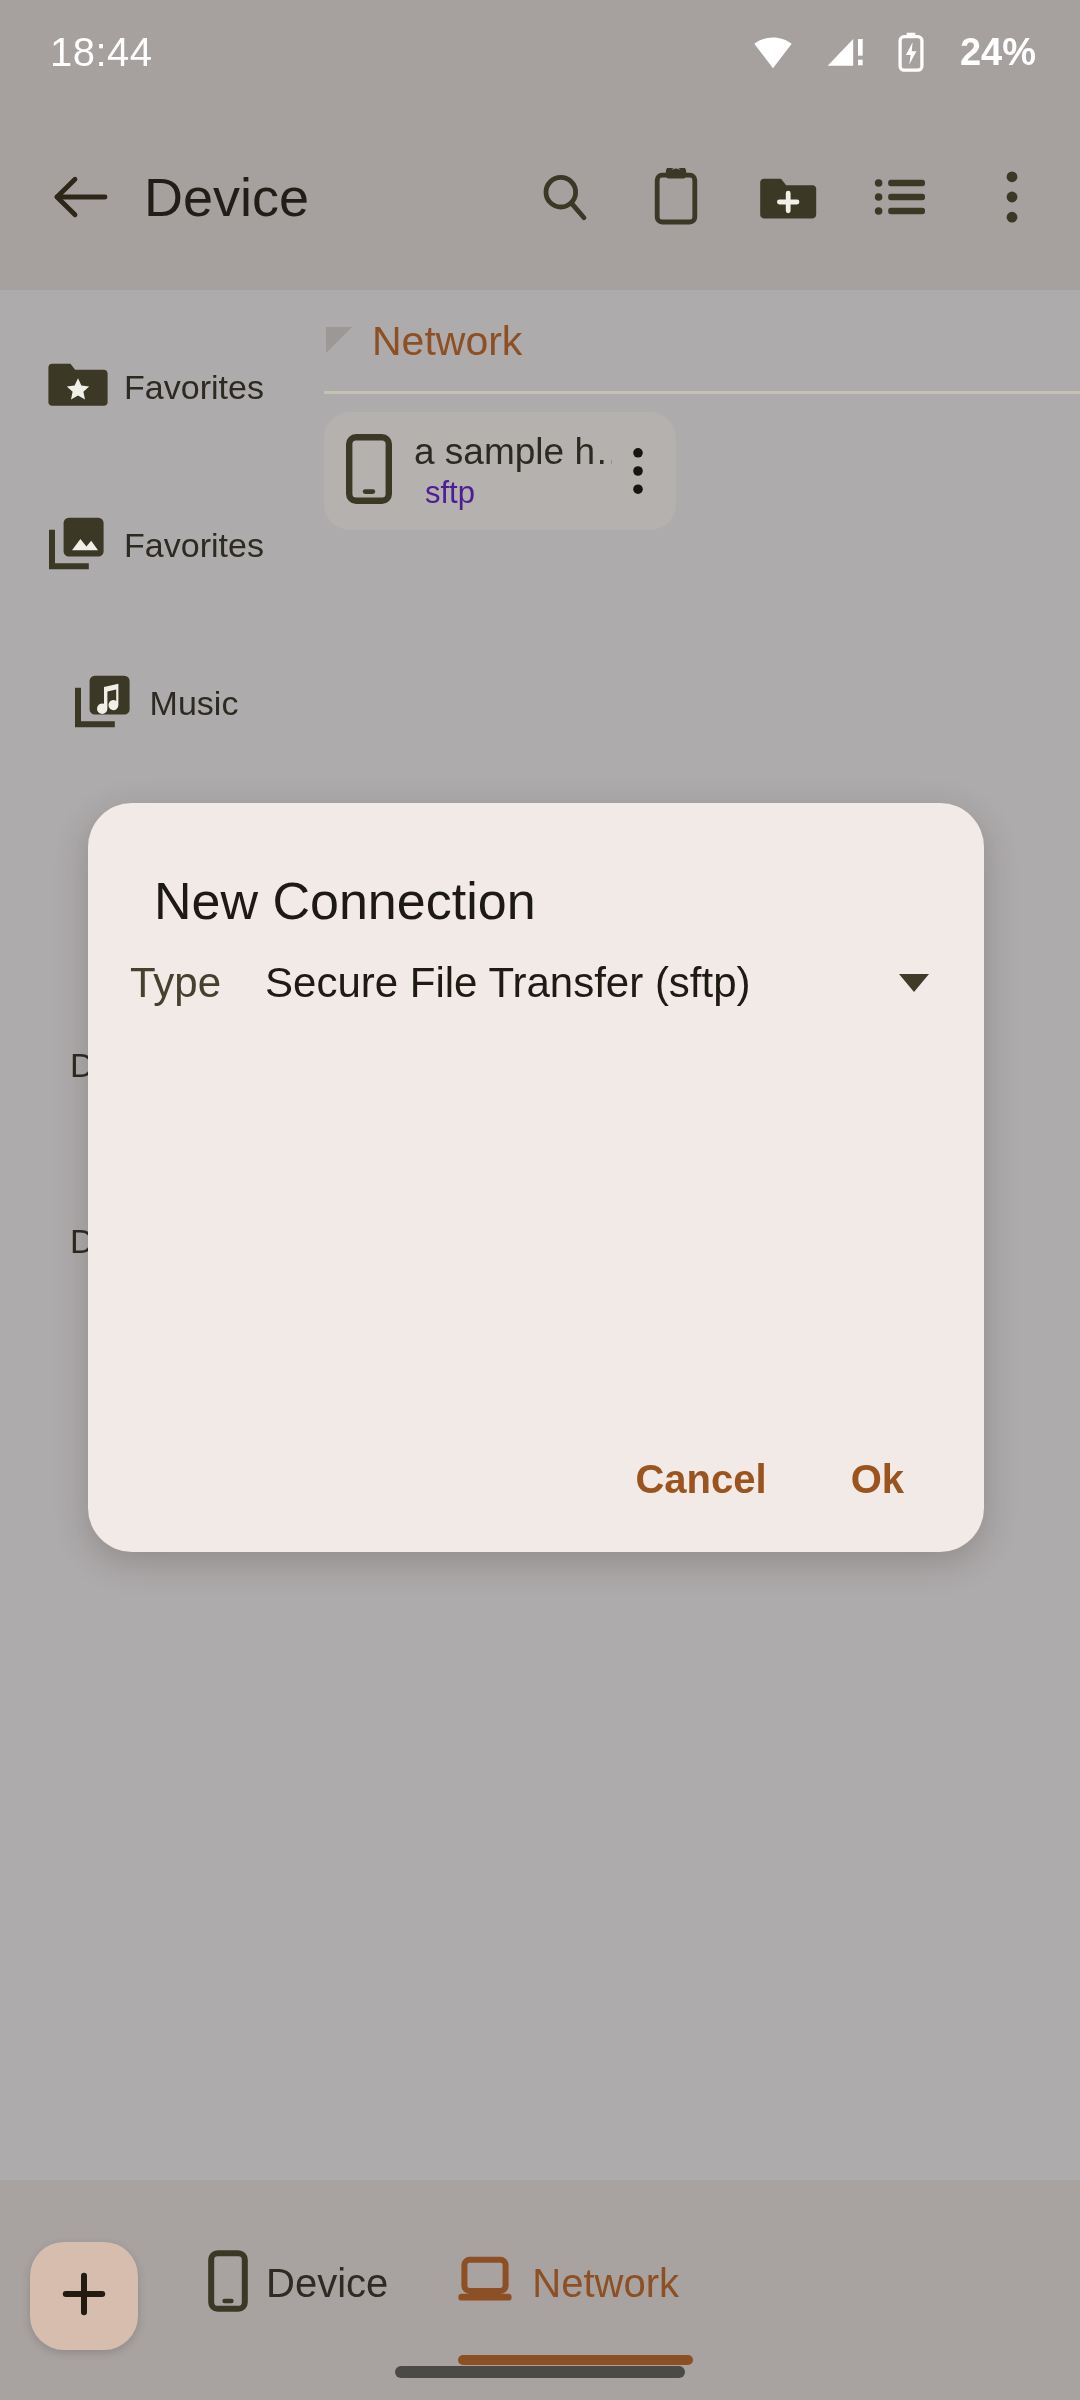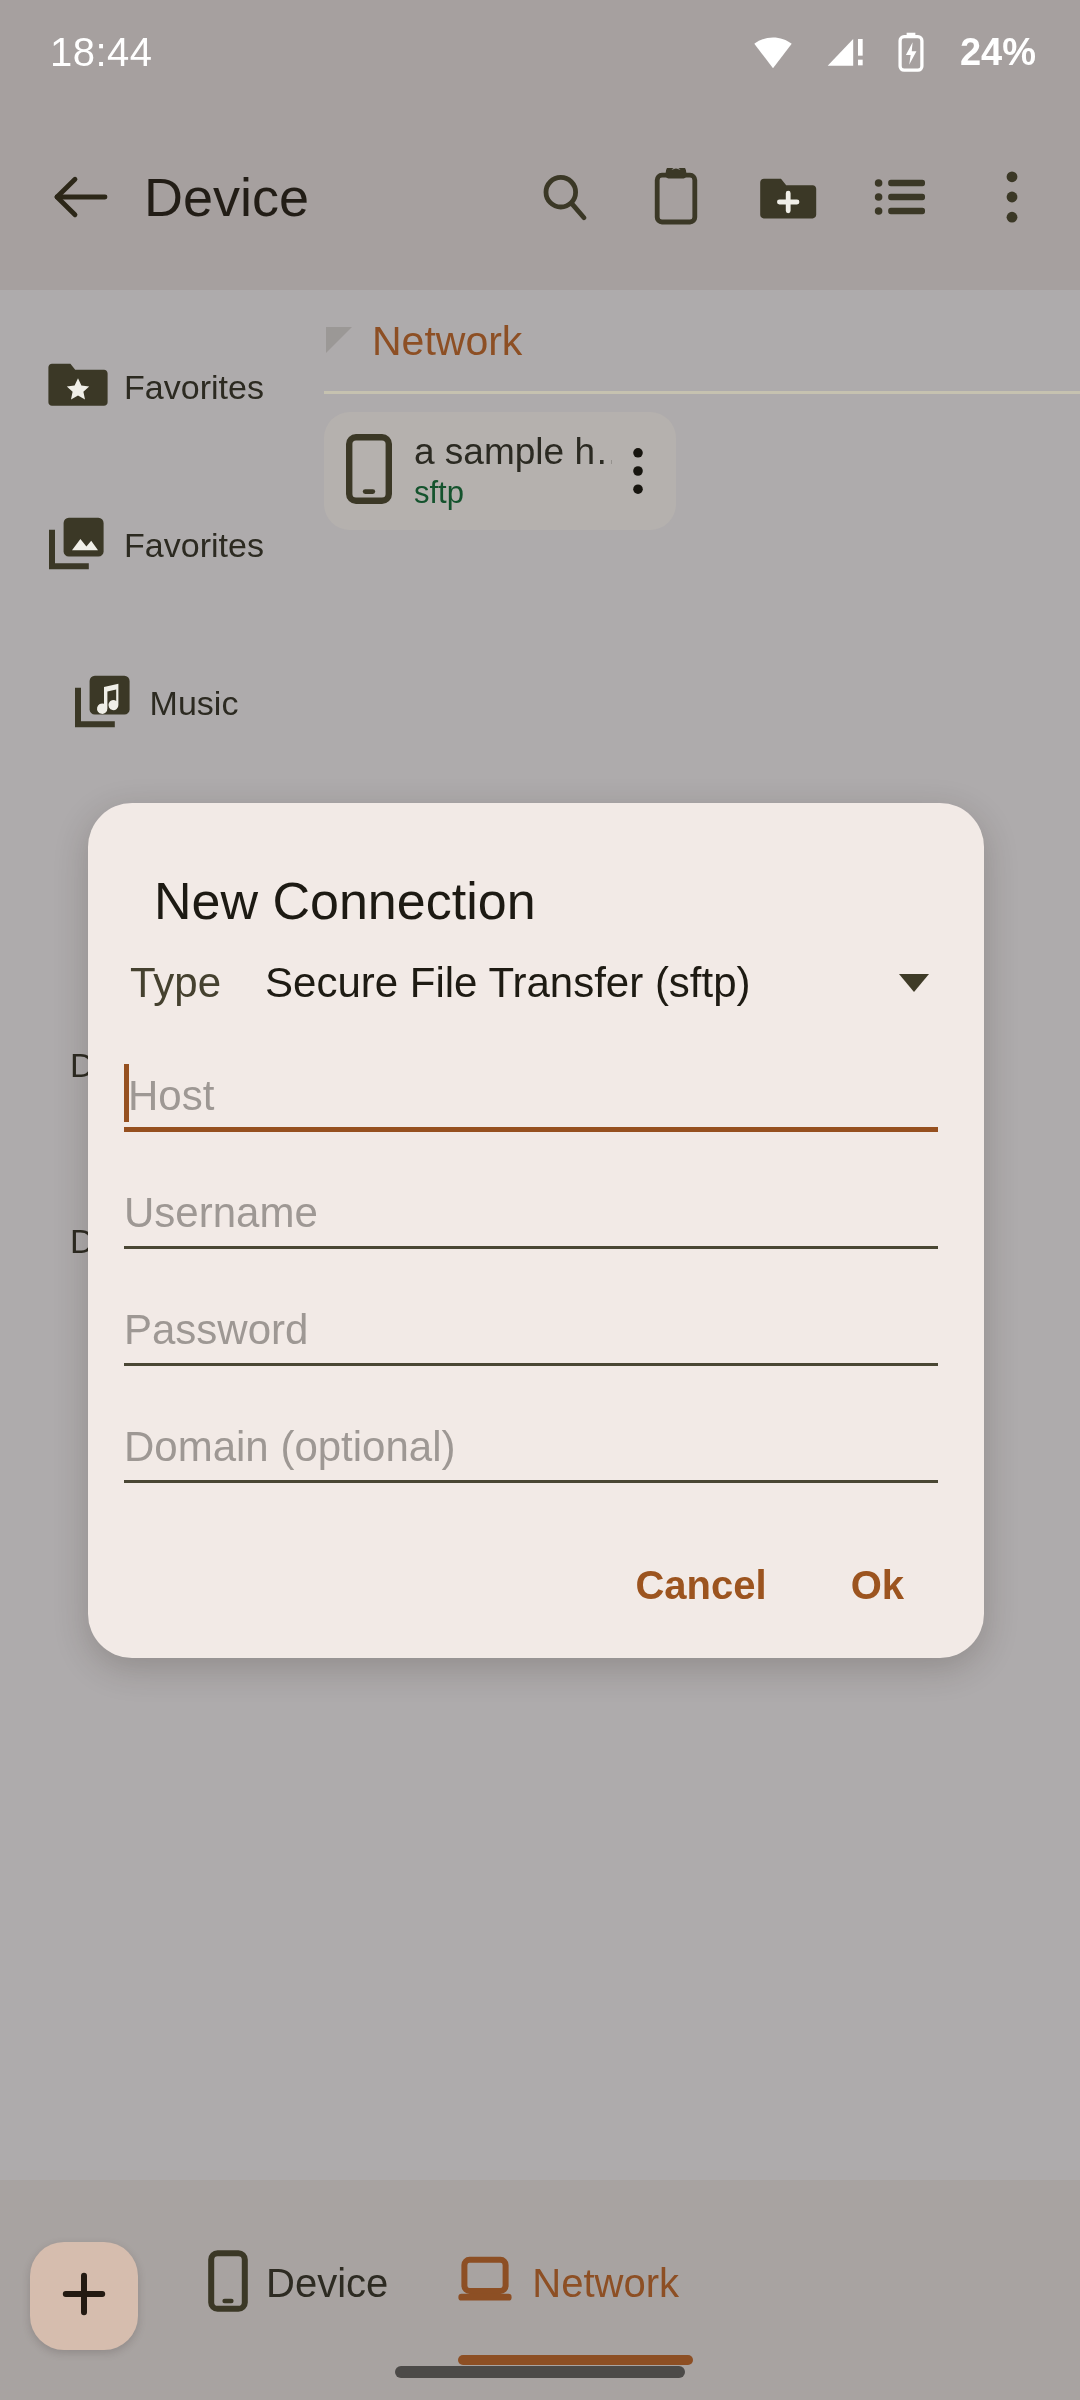--- a/index.html
+++ b/index.html
@@ -120,43 +120,44 @@
   .host-texts {
     margin-left: 22px;
     flex: 1 1 auto;
     min-width: 0;
   }
   .host-name {
     font-size: 37px; color: #2b2a22;
     white-space: nowrap; overflow: hidden;
   }
   .host-proto {
-    font-size: 31px; color: #14532d;
+    font-size: 31px; color: #4c1d95;
     margin-top: 2px;
+    margin-left: 11px;
   }
   .host-menu {
     width: 52px; height: 72px;
     display: flex; align-items: center; justify-content: center;
     flex: 0 0 auto;
   }
 
   
   .ghost {
     position: absolute;
     font-size: 34px;
     color: #2c2a21;
   }
   .ghost-d1 { left: 70px; top: 1046px; }
   .ghost-d2 { left: 70px; top: 1222px; }
 
   
   .dialog {
     position: absolute;
     left: 88px; top: 803px;
-    width: 896px; height: 855px;
+    width: 896px; height: 749px;
     background: #f2eae6;
     border-radius: 44px;
     box-shadow: 0 10px 34px rgba(40,30,25,0.22);
     overflow: hidden;
   }
   .dialog-title {
     font-size: 52px; color: #1d1a13;
     padding: 68px 0 0 66px;
     font-weight: 400;
   }
@@ -429,39 +430,20 @@
     <div class="type-row">
       <span class="type-label">Type</span>
       <span class="type-value">Secure File Transfer (sftp)</span>
       <span class="type-caret">
         <svg width="34" height="22" viewBox="0 0 17 11">
           <path fill="#3f3b27" d="M1 1h15L8.5 10 1 1z"></path>
         </svg>
       </span>
     </div>
 
-    <div class="fields">
-      <div class="field focused">
-        <span class="caret"></span>
-        <span class="field-text">Host</span>
-        <span class="field-underline"></span>
-      </div>
-      <div class="field">
-        <span class="field-text">Username</span>
-        <span class="field-underline"></span>
-      </div>
-      <div class="field">
-        <span class="field-text">Password</span>
-        <span class="field-underline"></span>
-      </div>
-      <div class="field">
-        <span class="field-text">Domain (optional)</span>
-        <span class="field-underline"></span>
-      </div>
-    </div>
 
     <div class="dialog-actions">
       <button class="dlg-btn">Cancel</button>
       <button class="dlg-btn">Ok</button>
     </div>
   </div>
 
   <div class="bottombar">
     <div class="fab">
       <span>

